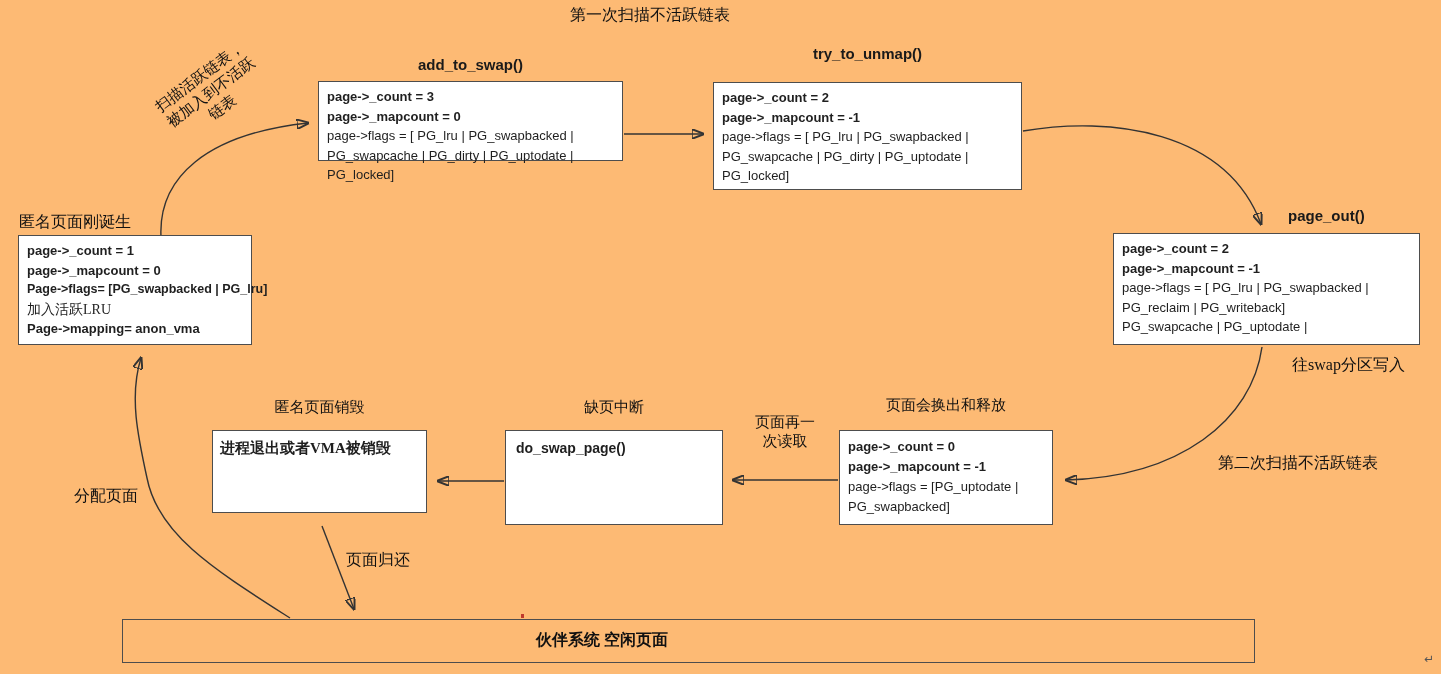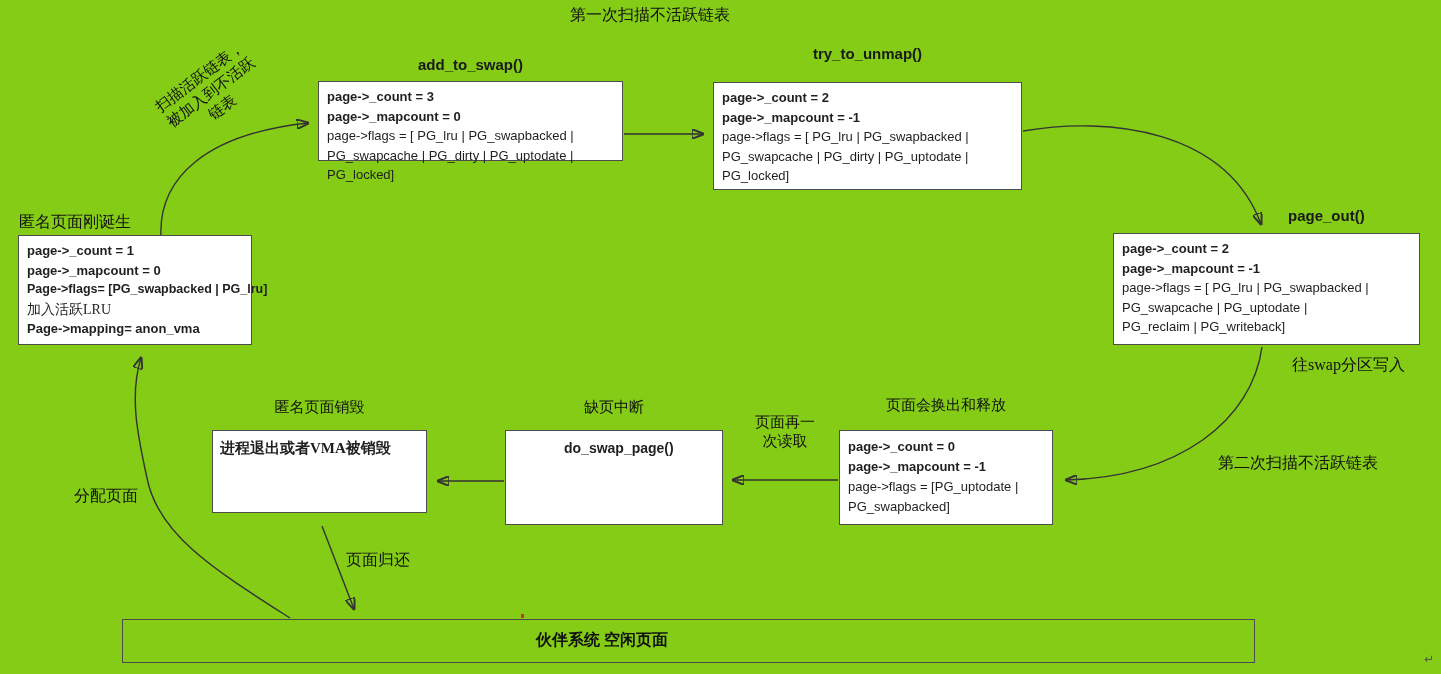--- a/index.html
+++ b/index.html
@@ -1,16 +1,16 @@
 <!DOCTYPE html>
 <html><head>
 <meta charset="utf-8">
 <style>
   html,body{margin:0;padding:0;background:#ffffff;}
-  .canvas{position:relative;width:1441px;height:674px;background:#84cc16;overflow:hidden;
+  .canvas{position:relative;width:1441px;height:674px;background:#fdba74;overflow:hidden;
           font-family:"Liberation Sans",sans-serif;color:#1a1a1a;}
   .arrows{position:absolute;left:0;top:0;width:1441px;height:674px;}
   .arrows path{fill:none;stroke:#333;stroke-width:1.4px;}
   .box{position:absolute;border:1.5px solid #4d4d4d;background:#fff;box-sizing:border-box;}
   .cl{font-family:"Liberation Sans","DejaVu Sans",sans-serif;font-size:13px;line-height:19.5px;
       white-space:nowrap;color:#1f1f1f;}
   .b{font-weight:700;}
   .cn{font-family:"Liberation Serif","DejaVu Serif",serif;}
   .caption{position:absolute;white-space:nowrap;}
   .fn{font-family:"Liberation Sans","DejaVu Sans",sans-serif;font-size:15px;font-weight:700;}
@@ -81,32 +81,32 @@
     <div class="cl">page-&gt;flags = [ PG_lru | PG_swapbacked |</div>
     <div class="cl">PG_swapcache | PG_dirty | PG_uptodate |</div>
     <div class="cl">PG_locked]</div>
   </div>
 
   <div class="caption fn" style="left:1288px;top:207px;">page_out()</div>
   <div class="box pad" style="left:1113px;top:233px;width:307px;height:112px;">
     <div class="cl b">page-&gt;_count = 2</div>
     <div class="cl b">page-&gt;_mapcount = -1</div>
     <div class="cl">page-&gt;flags = [ PG_lru | PG_swapbacked |</div>
+    <div class="cl">PG_reclaim | PG_writeback]</div>
     <div class="cl">PG_swapcache | PG_uptodate |</div>
-    <div class="cl">PG_reclaim | PG_writeback]</div>
   </div>
 
   <div class="caption zh15 center" style="left:212px;top:398px;width:215px;">匿名页面销毁</div>
   <div class="box" style="left:212px;top:430px;width:215px;height:83px;padding:8px 7px;">
     <div class="cl cn" style="font-size:15px;font-weight:600;">进程退出或者VMA被销毁</div>
   </div>
 
   <div class="caption zh15 center" style="left:505px;top:398px;width:218px;">缺页中断</div>
   <div class="box" style="left:505px;top:430px;width:218px;height:95px;padding:8px 10px;">
-    <div class="cl b" style="font-size:14px;margin-left:48px;">do_swap_page()</div>
+    <div class="cl b" style="font-size:14px;">do_swap_page()</div>
   </div>
 
   <div class="caption zh15 center" style="left:839px;top:396px;width:214px;">页面会换出和释放</div>
   <div class="box" style="left:839px;top:430px;width:214px;height:95px;padding:6px 8px;">
     <div class="cl b" style="line-height:20px;">page-&gt;_count = 0</div>
     <div class="cl b" style="line-height:20px;">page-&gt;_mapcount = -1</div>
     <div class="cl" style="line-height:20px;">page-&gt;flags = [PG_uptodate |</div>
     <div class="cl" style="line-height:20px;">PG_swapbacked]</div>
   </div>
 

